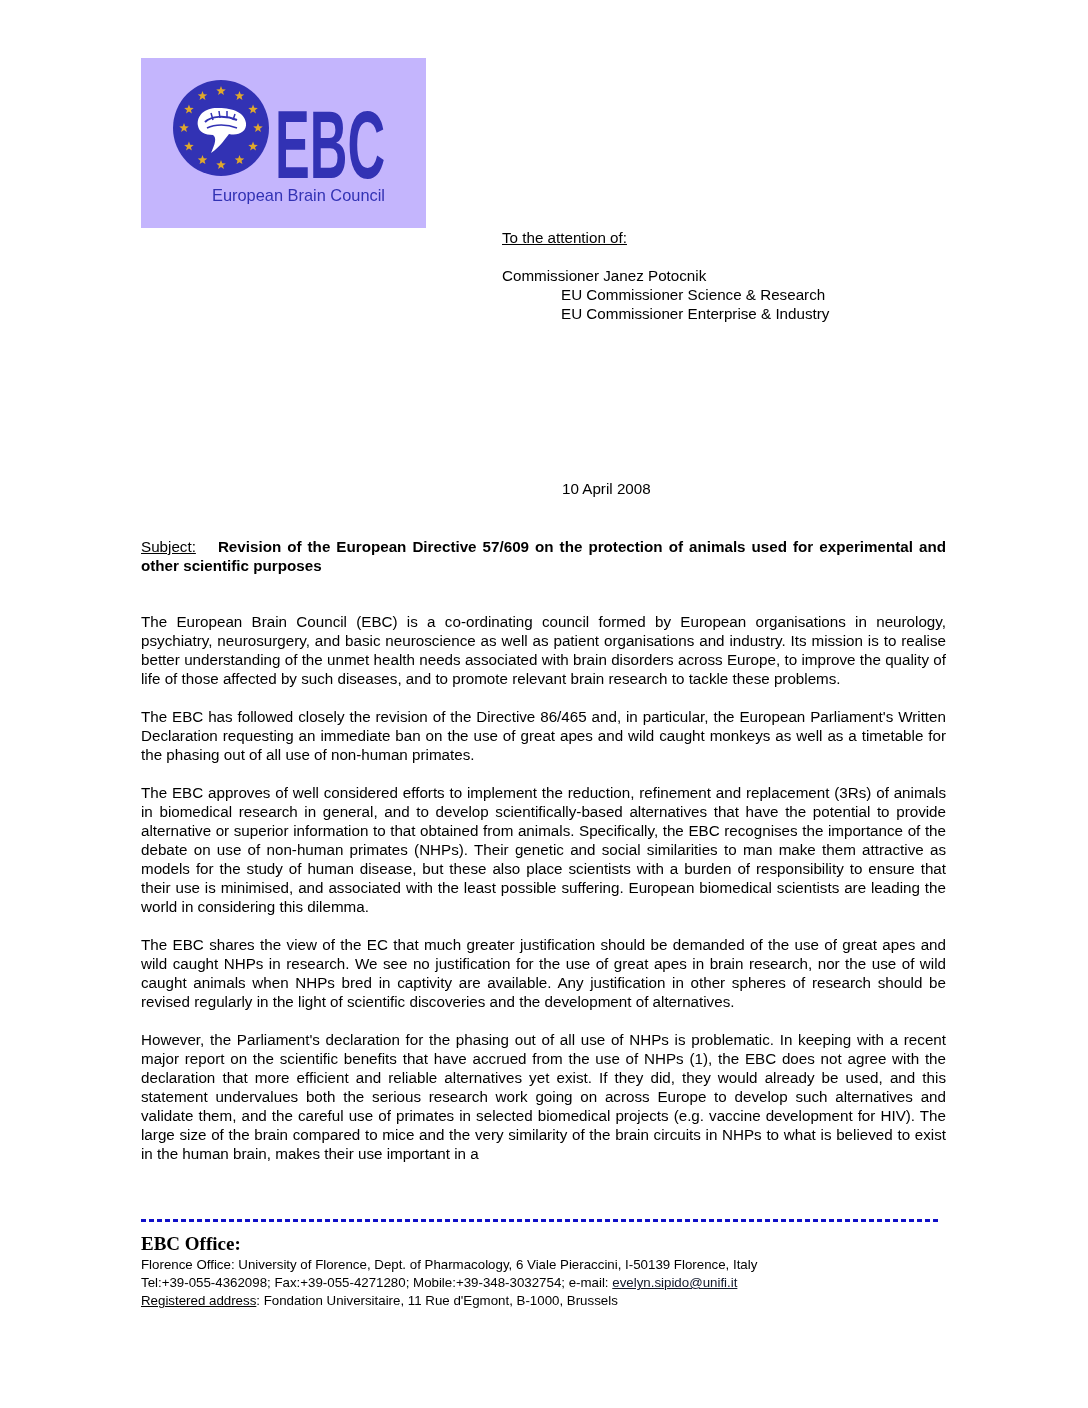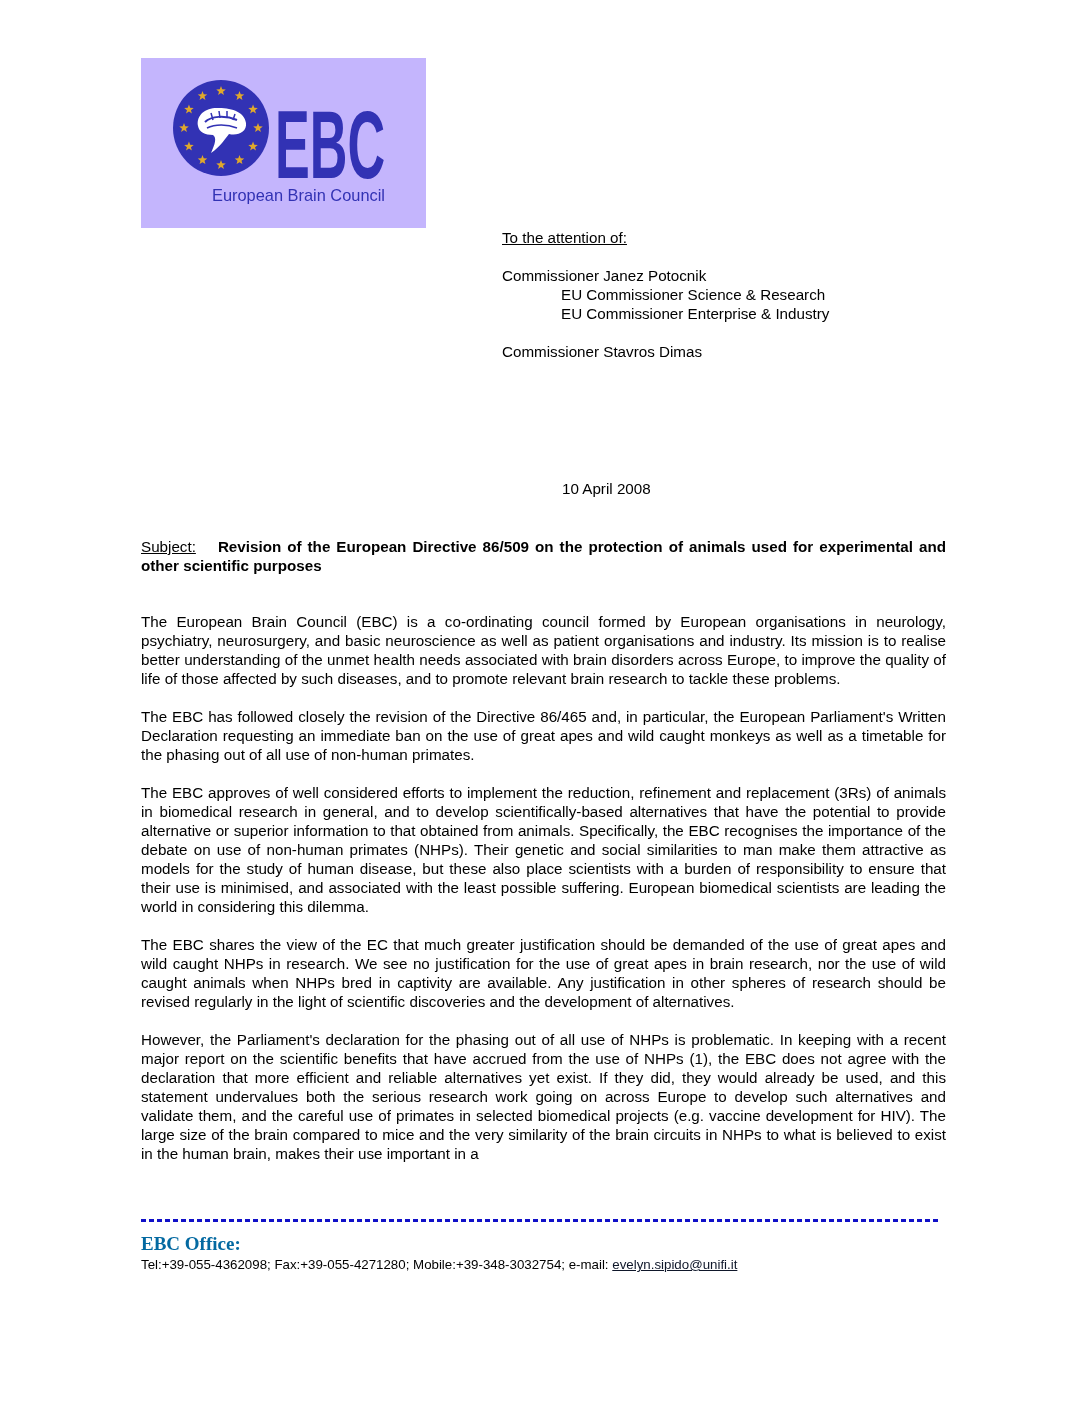--- a/index.html
+++ b/index.html
@@ -14,21 +14,21 @@
   .attention .role.bold { font-weight: normal; }
   .date { position: absolute; left: 562px; top: 480px; font-size: 15.2px; }
   .subject { position: absolute; left: 141px; top: 537px; width: 805px; font-size: 15.2px; line-height: 19px;
              font-weight: bold; text-align: justify; text-align-last: left; }
   .subject .lbl { font-weight: normal; text-decoration: underline; margin-right: 22px; }
   .body { position: absolute; left: 141px; top: 612px; width: 805px; font-size: 15.2px; line-height: 19px; }
   .body p { margin: 0 0 19px 0; text-align: justify; }
   .sep { position: absolute; left: 141px; top: 1219px; width: 800px; height: 3px;
          background-image: repeating-linear-gradient(to right, #1010c8 0 5px, transparent 5px 8px); }
   .office { position: absolute; left: 141px; top: 1232px; font-size: 13.3px; line-height: 18px; }
-  .office .title { font-family: "Liberation Serif", "DejaVu Serif", serif; font-weight: bold; color: #0369a1;
+  .office .title { font-family: "Liberation Serif", "DejaVu Serif", serif; font-weight: bold; color: #000000;
                    font-size: 19px; line-height: 24px; }
   .office .reg-lbl { text-decoration: underline; }
   .office a { color: #0f172a; text-decoration: underline; }
 </style>
 </head>
 <body>
 
 <div class="logo">
   <svg width="285" height="170" viewBox="0 0 285 170">
     <circle cx="80" cy="70" r="48" fill="#3232b4"></circle>
@@ -55,37 +55,40 @@
     <text x="134" y="120" font-family="Liberation Sans Narrow, Liberation Sans, sans-serif" font-weight="bold" font-size="96" fill="#3232b4" textLength="110" lengthAdjust="spacingAndGlyphs">EBC</text>
     <text x="71" y="143" font-family="Liberation Sans, sans-serif" font-size="17" fill="#3232b4" textLength="173" lengthAdjust="spacingAndGlyphs">European Brain Council</text>
   </svg>
 </div>
 
 <div class="attention">
   <div class="hdr">To the attention of:</div>
   <div class="name">Commissioner Janez Potocnik</div>
   <div class="role bold">EU Commissioner Science &amp; Research</div>
   <div class="role">EU Commissioner  Enterprise &amp; Industry</div>
-  <div class="name">Commissioner Stavros Dimas</div>
 </div>
 
 <div class="date">10 April 2008</div>
 
 <div class="subject">
-  <span class="lbl">Subject:</span><span>Revision of the European Directive 86/509 on the protection of animals used for experimental and other scientific purposes</span>
+  <span class="lbl">Subject:</span><span>Revision of the European Directive 57/609 on the protection of animals used for experimental and other scientific purposes</span>
 </div>
 
 <div class="body">
   <p>The European Brain Council (EBC) is a co-ordinating council formed by European organisations in neurology, psychiatry, neurosurgery, and basic neuroscience as well as patient organisations and industry. Its mission is to realise better understanding of the unmet health needs associated with brain disorders across Europe, to improve the quality of life of those affected by such diseases, and to promote relevant brain research to tackle these problems.</p>
   <p>The EBC has followed closely the revision of the Directive 86/465 and, in particular, the European Parliament's Written Declaration requesting an immediate ban on the use of great apes and wild caught monkeys as well as a timetable for the phasing out of all use of non-human primates.</p>
   <p>The EBC approves of well considered efforts to implement the reduction, refinement and replacement (3Rs) of animals in biomedical research in general, and to develop scientifically-based alternatives that have the potential to provide alternative or superior information to that obtained from animals.  Specifically, the EBC recognises the importance of the debate on use of non-human primates (NHPs).  Their genetic and social similarities to man make them attractive as models for the study of human disease, but these also place scientists with a burden of responsibility to ensure that their use is minimised, and associated with the least possible suffering.  European biomedical scientists are leading the world in considering this dilemma.</p>
   <p>The EBC shares the view of the EC that much greater justification should be demanded of the use of great apes and wild caught NHPs in research. We see no justification for the use of great apes in brain research, nor the use of wild caught animals when NHPs bred in captivity are available.  Any justification in other spheres of research should be revised regularly in the light of scientific discoveries and the development of alternatives.</p>
   <p>However, the Parliament's declaration for the phasing out of all use of NHPs is problematic.  In keeping with a recent major report on the scientific benefits that have accrued from the use of NHPs (1), the EBC does not agree with the declaration that more efficient and reliable alternatives yet exist.  If they did, they would already be used, and this statement undervalues both the serious research work going on across Europe to develop such alternatives and validate them, and the careful use of primates in selected biomedical projects (e.g. vaccine development for HIV).  The large size of the brain compared to mice and the very similarity of the brain circuits in NHPs to what is believed to exist in the human brain, makes their use important in a</p>
 </div>
 
 <div class="sep"></div>
 
 <div class="office">
   <div class="title">EBC Office:</div>
+  <div>Florence Office: University of Florence, Dept. of Pharmacology, 6 Viale Pieraccini, I-50139 Florence, Italy</div>
   <div>
     <span>Tel:+39-055-4362098; Fax:+39-055-4271280; Mobile:+39-348-3032754; e-mail: </span><a href="mailto:evelyn.sipido@unifi.it">evelyn.sipido@unifi.it</a>
+  </div>
+  <div>
+    <span class="reg-lbl">Registered address</span><span>: Fondation Universitaire, 11 Rue d'Egmont, B-1000, Brussels</span>
   </div>
 </div>
 
 </body></html>

